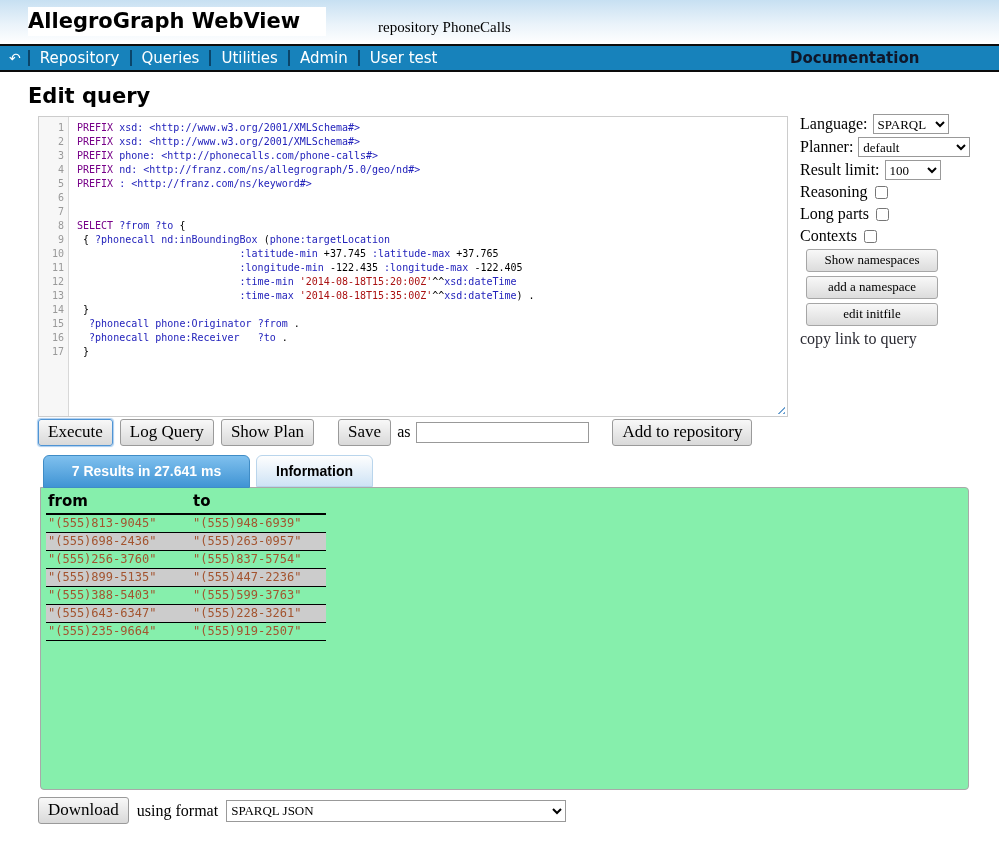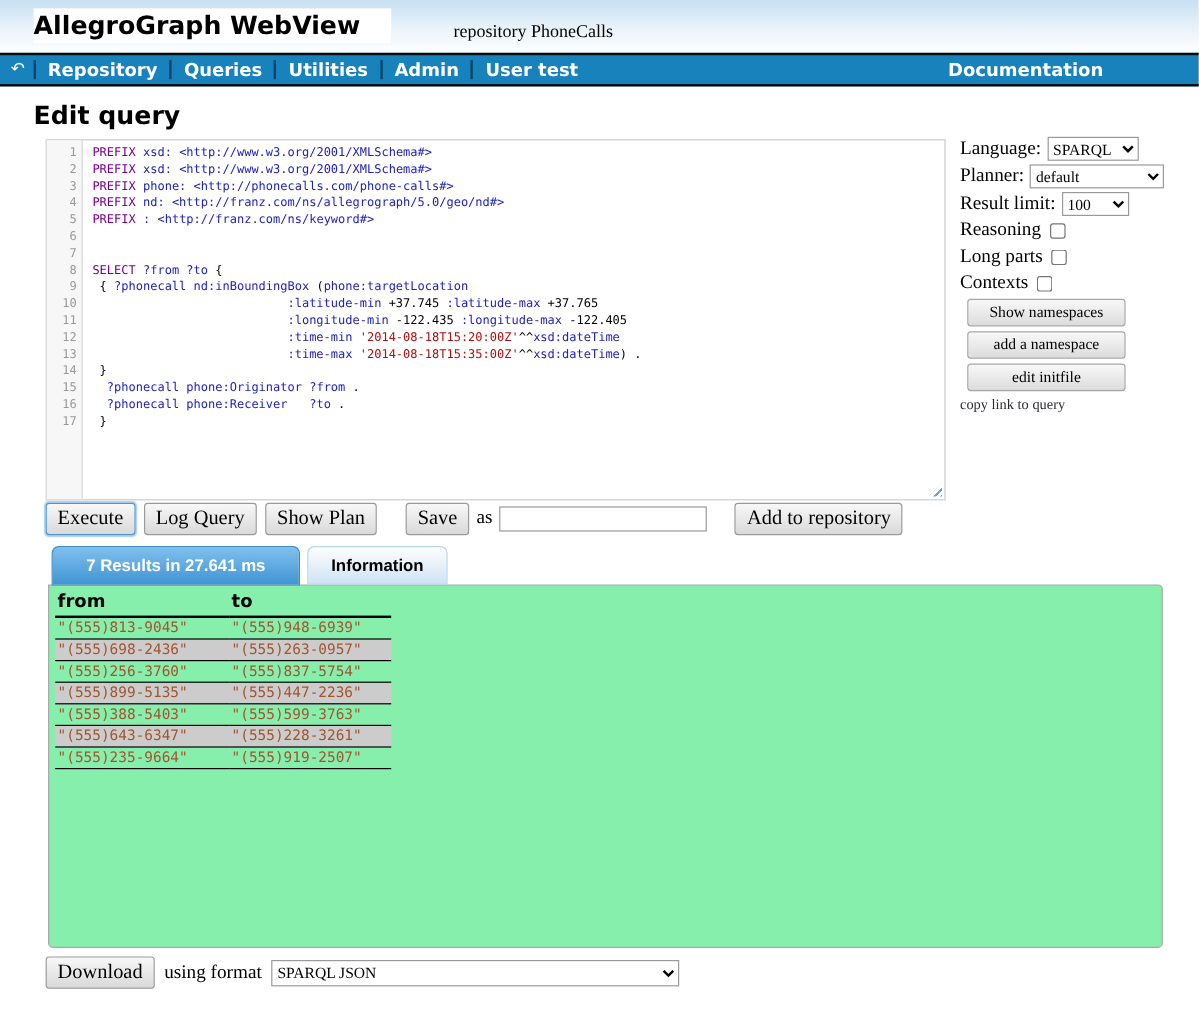--- a/index.html
+++ b/index.html
@@ -12,23 +12,23 @@
   .app-title { position:absolute; left:28px; top:7px; font-family:"DejaVu Sans", sans-serif;
                font-weight:bold; font-size:21px; color:#000000; background:#fff; padding:2px 26px 3px 0; }
   .repo-label { position:absolute; left:378px; top:19px; font-size:15px; color:#000; }
 
   
   .navbar { position:absolute; left:0; top:44px; width:999px; height:28px; background:#1782bb;
             border-top:2px solid #0c0c0c; border-bottom:2px solid #0c0c0c;
             display:flex; align-items:center; }
   .nav-back { color:#fff; font-size:14px; margin:0 6px 0 9px; cursor:pointer; font-family:"DejaVu Sans", sans-serif; }
   .nav-div { width:0; height:16px; border-left:2px solid rgba(0,20,40,.55); margin:0 1px; }
-  .nav-item { color:#fff; font-family:"DejaVu Sans", sans-serif; font-weight:bold; font-size:15px;
+  .nav-item { color:#fff; font-family:"DejaVu Sans", sans-serif; font-weight:normal; font-size:15px;
               padding:0 9px; cursor:pointer; white-space:nowrap; }
-  .nav-docs { position:absolute; left:790px; color:#ffffff; font-family:"DejaVu Sans", sans-serif;
+  .nav-docs { position:absolute; left:790px; color:#0f172a; font-family:"DejaVu Sans", sans-serif;
               font-weight:bold; font-size:15px; cursor:pointer; }
 
   
   .page-title { position:absolute; left:28px; top:84px; font-family:"DejaVu Sans", sans-serif;
                 font-weight:bold; font-size:21px; color:#000; }
 
   
   .editor { position:absolute; left:38px; top:116px; width:750px; height:301px;
             border:1px solid #ccc; background:#fff; display:flex; }
   .gutter { width:30px; background:#f7f7f7; border-right:1px solid #d8d8d8;
@@ -53,21 +53,21 @@
            background:#fff; }
   .sel-language { width:76px; }
   .sel-planner  { width:112px; }
   .sel-limit    { width:56px; }
   .chk-row { margin-bottom:4px; display:flex; align-items:center; }
   .chk-row input { margin-left:7px; width:13px; height:13px; }
   .side-btn { display:block; width:132px; margin:0 0 4px 6px; padding:2px 4px 3px;
               font-family:"Liberation Serif", serif; font-size:13px; text-align:center;
               background:linear-gradient(#f8f8f8,#dcdcdc); border:1px solid #a6a6a6;
               border-radius:3px; cursor:pointer; }
-  .copy-link { margin-top:3px; font-size:12px; color:#2b2b33; cursor:pointer; }
+  .copy-link { margin-top:3px; font-size:16px; color:#2b2b33; cursor:pointer; }
 
   
   .actions { position:absolute; left:38px; top:420px; height:24px; display:flex; align-items:center; }
   .btn { font-family:"Liberation Serif", serif; font-size:17px; padding:2px 9px 3px;
          background:linear-gradient(#f8f8f8,#d9d9d9); border:1px solid #9a9a9a; border-radius:3px;
          cursor:pointer; white-space:nowrap; }
   .btn-execute { border:1px solid #4f94d4; box-shadow:0 0 1px 1px #a9cdef; margin-right:7px; }
   .btn-log { margin-right:7px; }
   .btn-plan { margin-right:24px; }
   .btn-save { margin-right:6px; }

